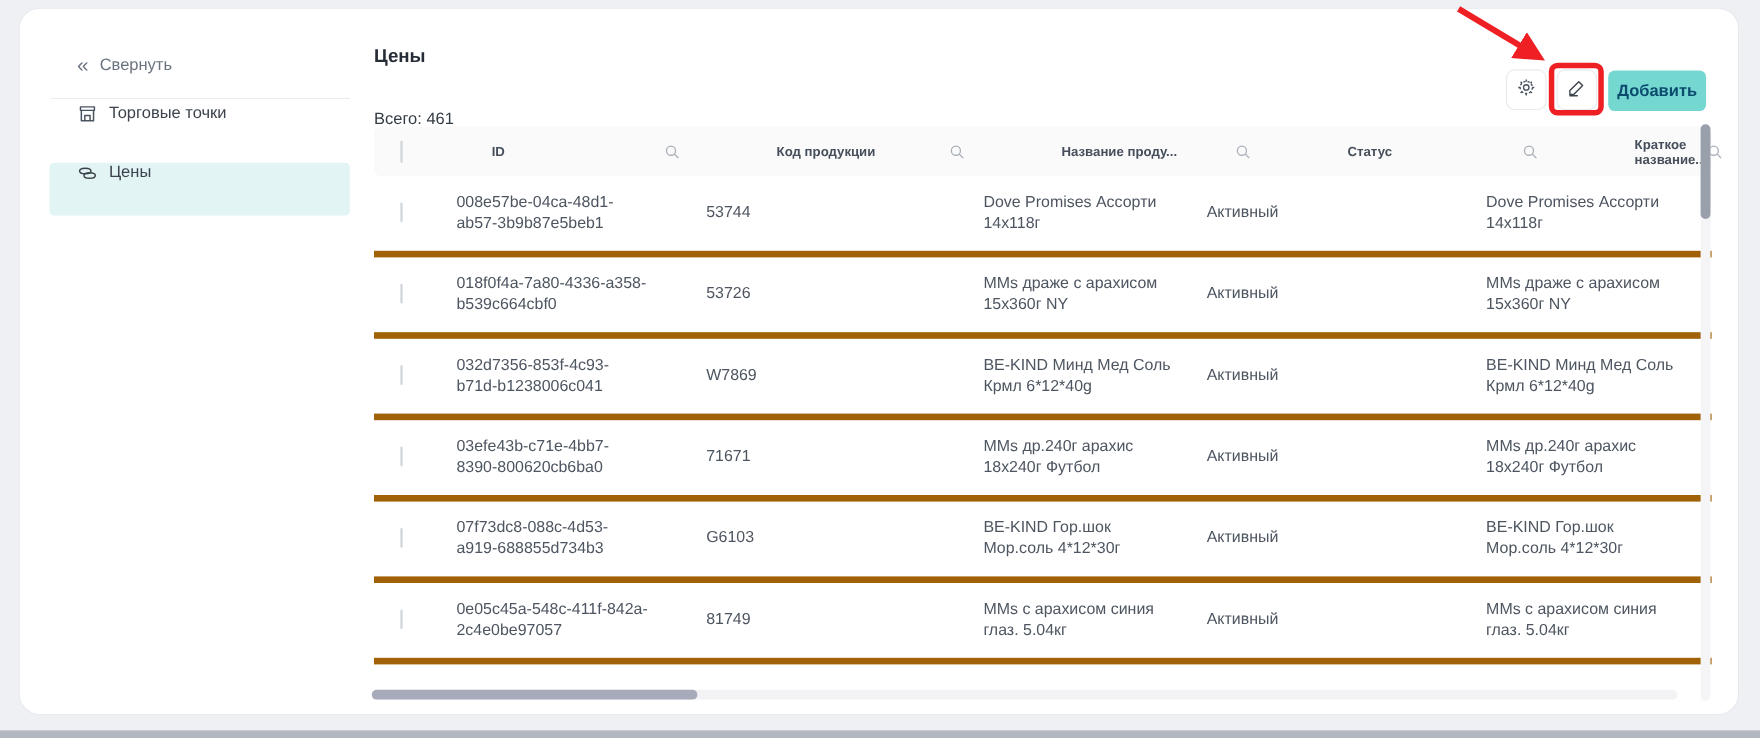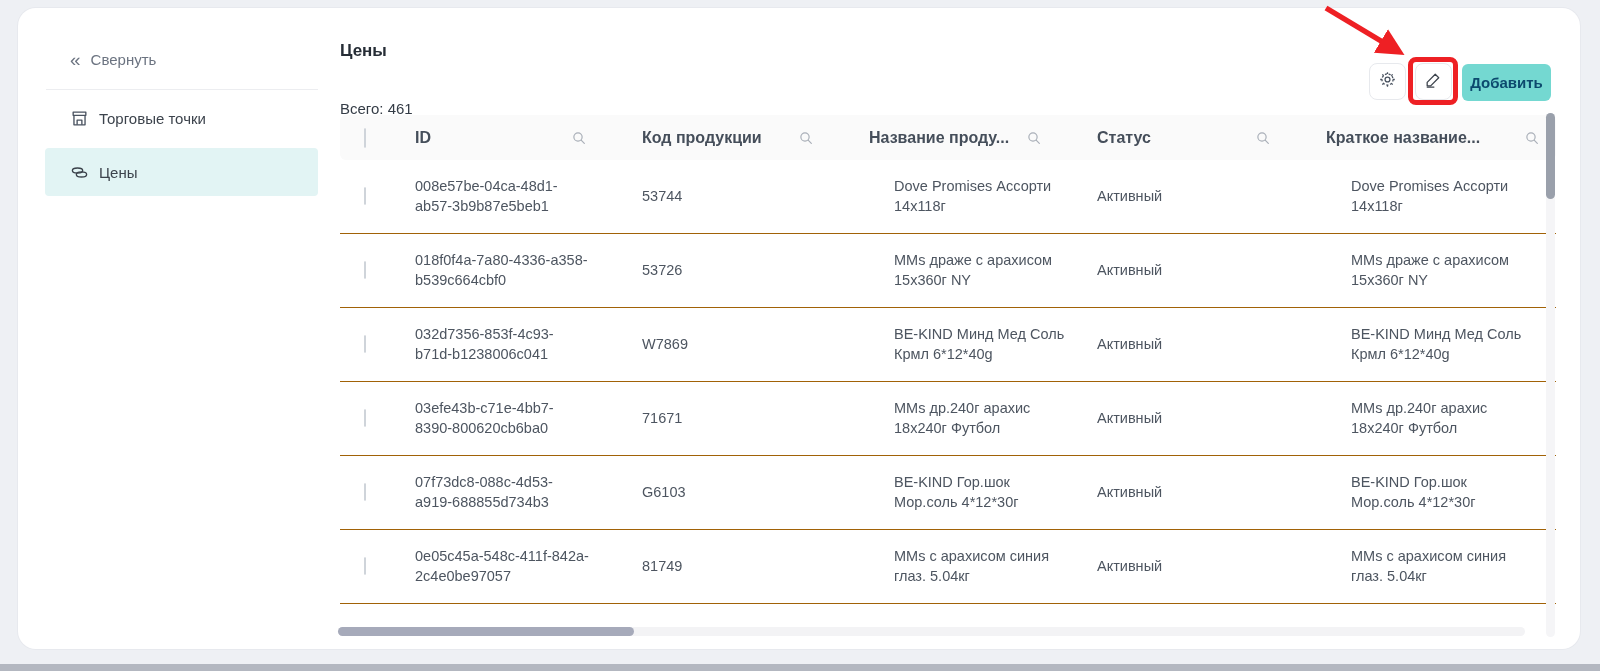--- a/index.html
+++ b/index.html
@@ -27,21 +27,21 @@
     display: flex; align-items: center; gap: 10px;
     color: #6b7380; font-size: 15px; cursor: pointer;
   }
   .collapse-chevrons { font-size: 19px; line-height: 1; color: #6b7380; }
   .sidebar-divider {
     position: absolute; left: 28px; top: 81px; width: 272px; height: 1px;
     background: #ecedf0;
   }
   .nav-item {
     position: absolute; left: 27px; width: 273px; height: 48px;
-    display: flex; align-items: center; gap: 10px;
+    display: flex; gap: 10px;
     padding-left: 25px; border-radius: 4px;
     font-size: 15px; color: #3c434c; cursor: pointer;
   }
   .nav-item .nav-icon { width: 19px; height: 19px; display: flex; align-items: center; }
   .nav-item.active { background: #e2f4f4; }
   
   .page-title {
     position: absolute; left: 322px; top: 33px;
     font-size: 17px; font-weight: 700; color: #262d36;
   }
@@ -68,29 +68,29 @@
   }
   
   .table { position: absolute; left: 322px; top: 107px; width: 1216px; }
   .thead, .trow {
     display: grid;
     grid-template-columns: 68px 227px 227px 228px 229px 1fr;
     align-items: center;
   }
   .thead {
     height: 45px; background: #fafafa; border-radius: 6px;
-    font-size: 16px; font-weight: 700; color: #454e5a;
+    font-size: 12px; font-weight: 700; color: #454e5a; gap: 32px;
   }
   .th {
     display: flex; align-items: center; justify-content: space-between;
     padding-left: 7px; padding-right: 48px;
   }
   .th.last { padding-right: 16px; }
   .trow {
-    height: 74px; border-bottom: 1px solid #a16207;
+    height: 74px; border-bottom: 6px solid #a16207;
     font-size: 14.5px; color: #4d5560; line-height: 1.32;
   }
   .td { padding-left: 7px; }
   .td.id-cell { max-width: 181px; overflow-wrap: normal; word-break: normal; }
   .td.name-cell { max-width: 185px; margin-left: 25px; }
   .checkbox {
     width: 20px; height: 20px; margin-left: 17px;
     border: 1.5px solid #cfd4da; border-radius: 5px; background: #fff; cursor: pointer;
   }
   .search-icon { flex: 0 0 auto; cursor: pointer; display: flex; }

